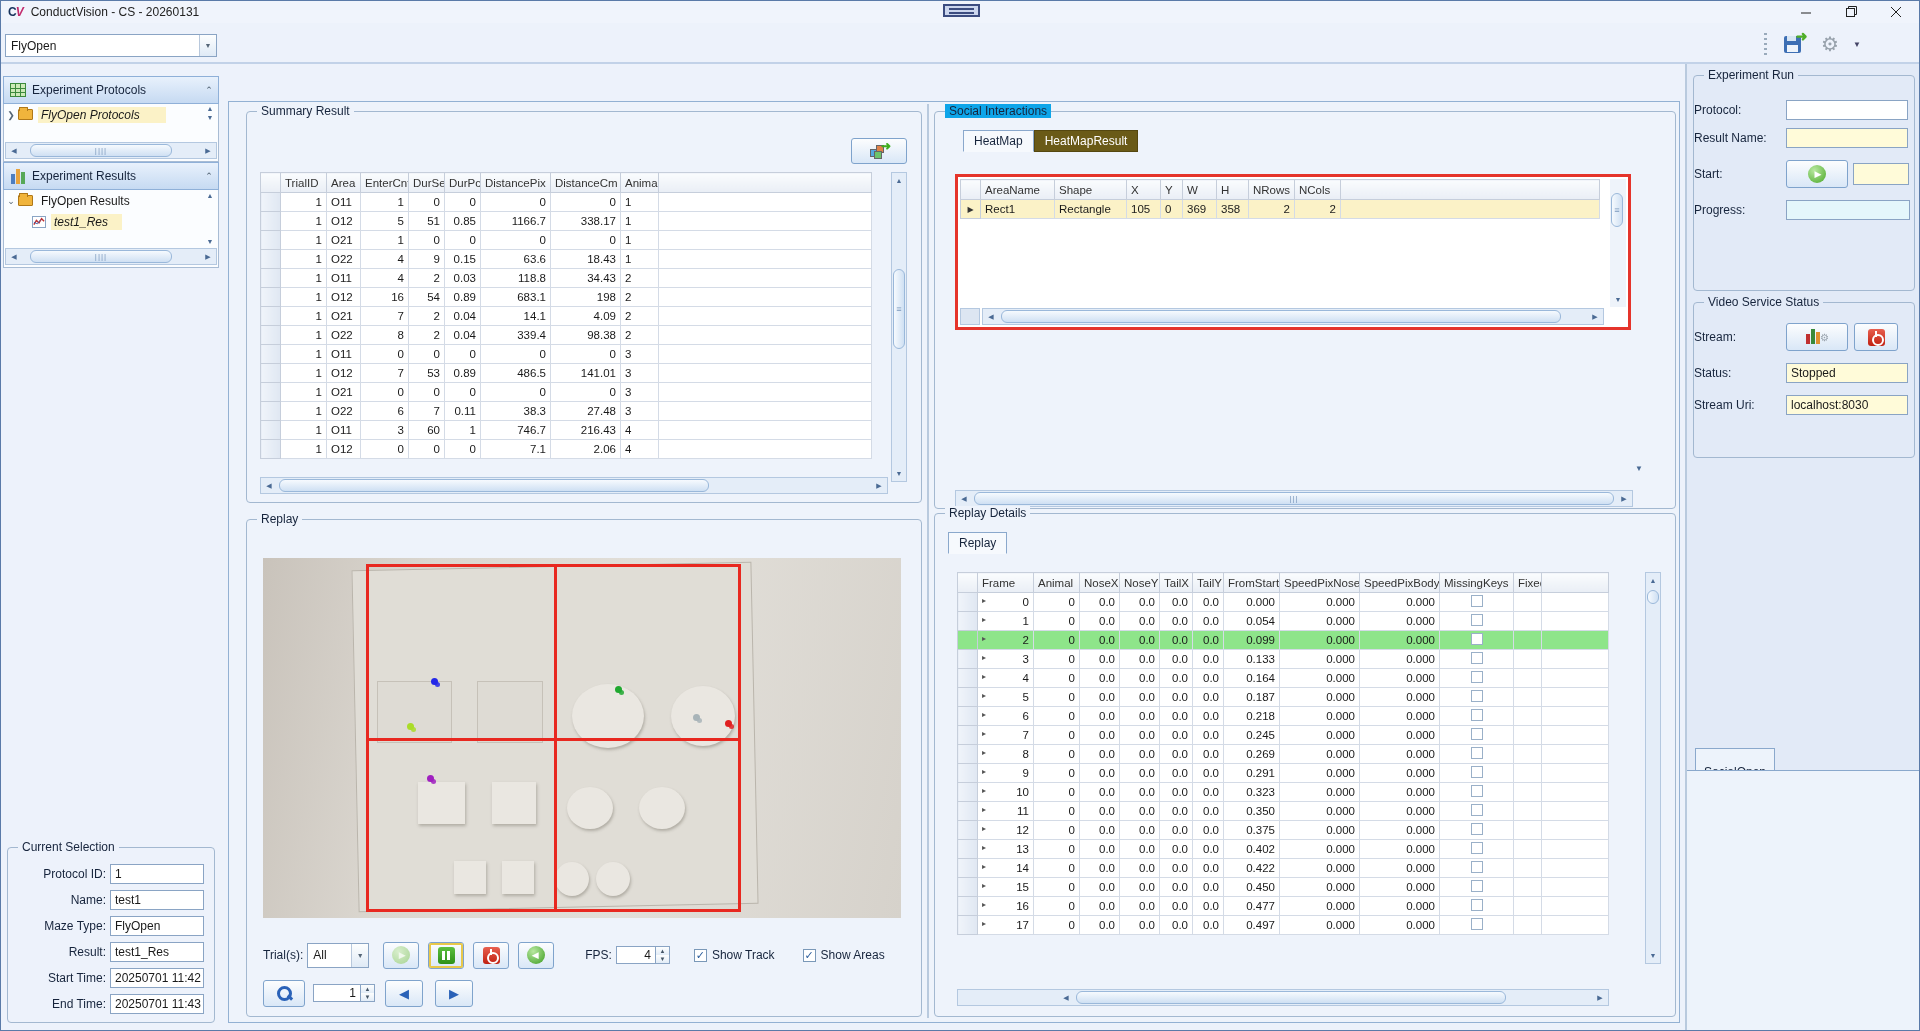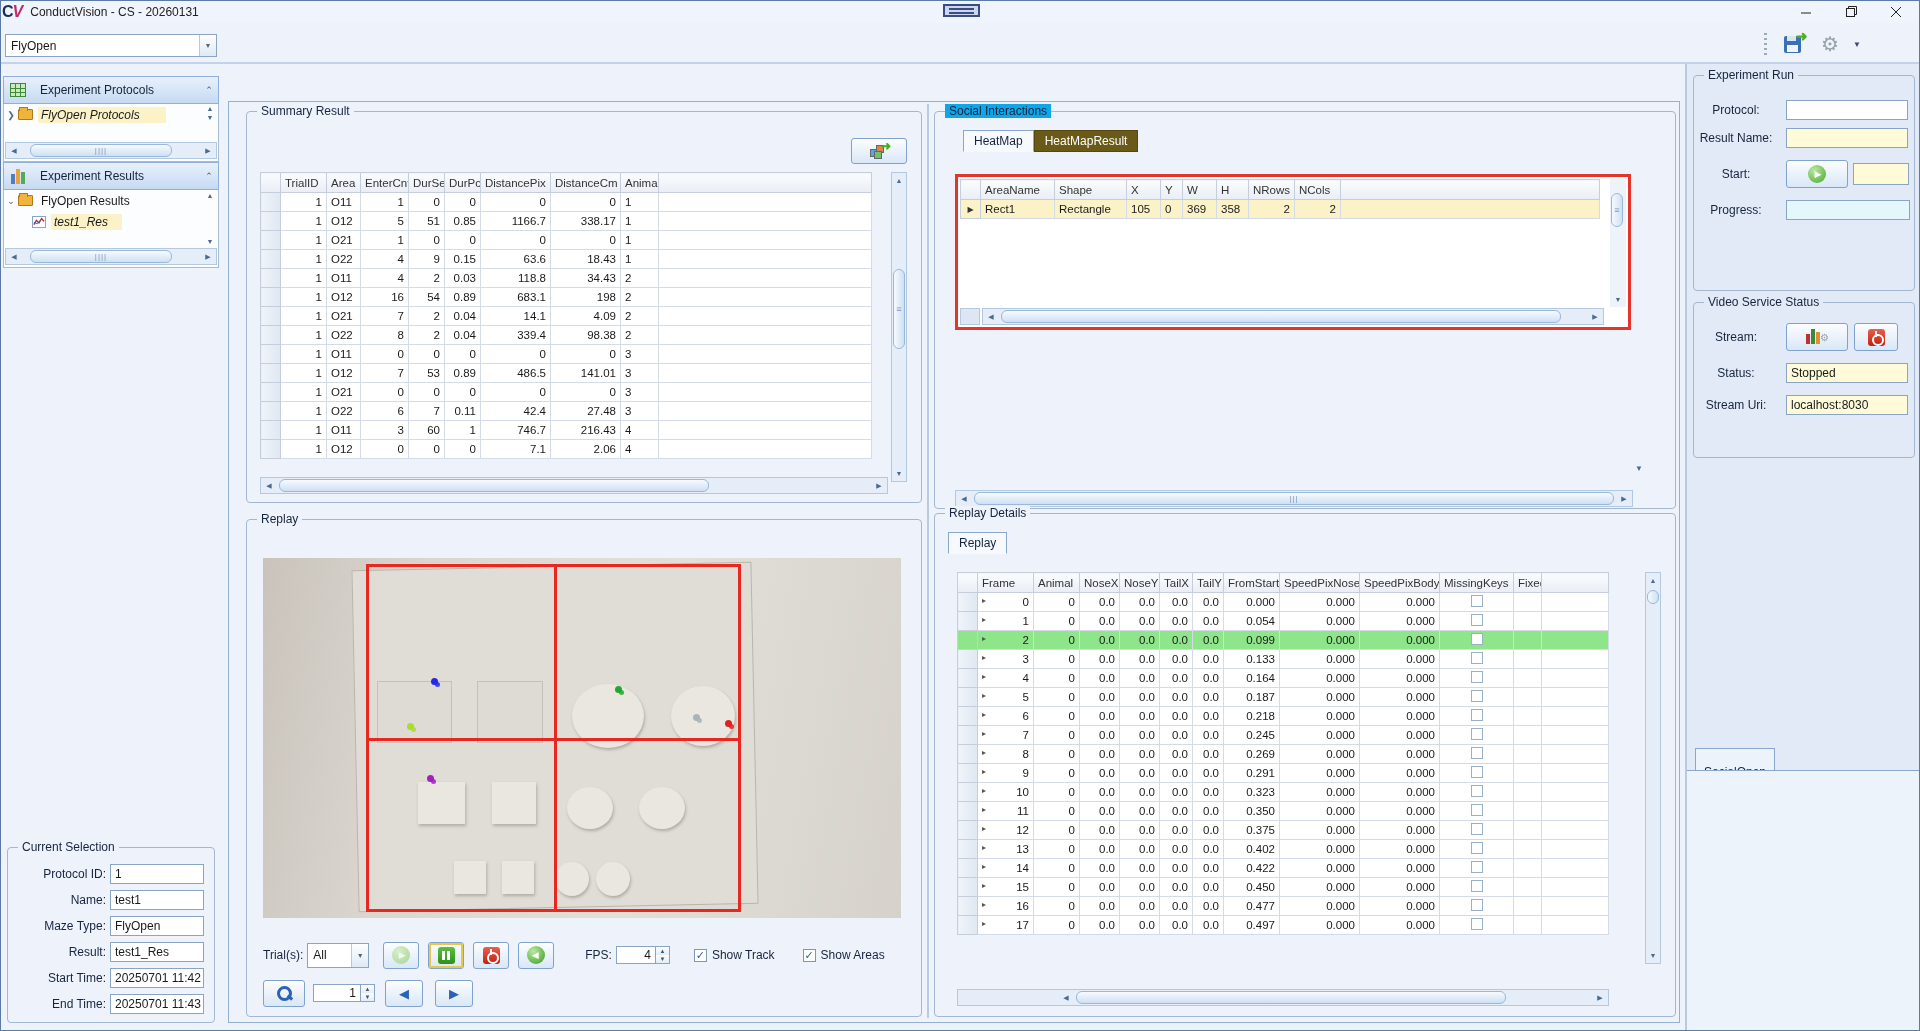--- a/index.html
+++ b/index.html
@@ -1,21 +1,21 @@
 <!DOCTYPE html>
 <html><head>
 <meta charset="utf-8">
 <style>
   * { margin:0; padding:0; box-sizing:border-box; }
   html,body { width:1920px; height:1031px; font-family:"Liberation Sans",sans-serif; font-size:12px; color:#1a1a1a; }
   #root { position:relative; width:1920px; height:1031px; background:#edf2fb; border:1px solid #5a7aa8; overflow:hidden; }
 
   
   #titlebar { position:absolute; left:0; top:0; width:100%; height:22px; background:#f0f4fc; display:flex; align-items:center; }
-  #app-logo { font-weight:bold; font-size:16px; margin-left:1px; letter-spacing:-1px; }
+  #app-logo { font-weight:bold; font-size:12px; margin-left:7px; letter-spacing:-1px; }
   #app-logo .c1 { color:#16325c; } #app-logo .c2 { color:#c22a6c; font-style:italic; }
   #title-text { margin-left:8px; color:#222; }
   #center-widget { position:absolute; left:942px; top:3px; width:37px; height:13px; background:#ccd6ee; border:2px solid #3c4c80; }
   #center-widget i { display:block; height:2px; background:#3c4c80; margin:2px 4px 0 4px; }
   #win-controls { position:absolute; right:0; top:0; height:22px; display:flex; }
   .winbtn { width:45px; height:22px; display:flex; align-items:center; justify-content:center; color:#222; font-size:12px; }
   .winbtn svg { display:block; }
 
   
   #toolbar-row { position:absolute; left:0; top:22px; width:100%; height:41px; background:#edf2fb; border-bottom:2px solid #c2d2e8; }
@@ -52,21 +52,21 @@
   .sbh .sarrow { width:16px; height:100%; display:flex; align-items:center; justify-content:center; font-size:7px; color:#4a6a94; }
   .sbh .strack { flex:1; height:100%; position:relative; }
   .sbh .sthumb { position:absolute; top:1px; height:13px; background:linear-gradient(#f6fafe,#cfe0f3); border:1px solid #9ab8da; border-radius:6px; display:flex; align-items:center; justify-content:center; color:#7a98bc; font-size:8px; letter-spacing:1px; }
   .sbv { position:absolute; width:16px; background:#e4edf8; border:1px solid #b4c8e0; }
   .sbv .sarrow { position:absolute; left:0; width:100%; height:15px; display:flex; align-items:center; justify-content:center; font-size:7px; color:#4a6a94; }
   .sbv .sthumb { position:absolute; left:1px; width:12px; background:linear-gradient(90deg,#f6fafe,#cfe0f3); border:1px solid #9ab8da; border-radius:6px; display:flex; align-items:center; justify-content:center; color:#7a98bc; font-size:9px; }
 
   
   #sidebar { position:absolute; left:0; top:63px; width:220px; bottom:0; background:#edf2fb; }
   .panel-hdr { position:absolute; left:2px; width:216px; height:28px; border:1px solid #8fb0d8; background:linear-gradient(#e8f1fc,#c6daf2); display:flex; align-items:center; }
-  .panel-hdr .htxt { flex:1; margin-left:14px; color:#16243c; }
+  .panel-hdr .htxt { flex:1; margin-left:6px; color:#16243c; }
   .panel-hdr .collapse { width:18px; color:#456; font-size:9px; text-align:center; }
   .icon-grid { width:16px; height:14px; margin-left:6px; border:1px solid #3c8a3c; background:
     linear-gradient(#fff,#fff) , #bfe3a8; background:#cdeab8; position:relative; }
   .icon-grid:before { content:""; position:absolute; inset:0;
     background:linear-gradient(90deg,transparent 4px,#3c8a3c 4px 5px,transparent 5px 9px,#3c8a3c 9px 10px,transparent 10px),
                linear-gradient(transparent 4px,#3c8a3c 4px 5px,transparent 5px 8px,#3c8a3c 8px 9px,transparent 9px); }
   .icon-bars { width:16px; height:16px; margin-left:6px; position:relative; }
   .icon-bars i { position:absolute; bottom:0; width:4px; }
   .icon-bars i:nth-child(1){ left:1px; height:10px; background:#4d7ec0; }
   .icon-bars i:nth-child(2){ left:6px; height:15px; background:#e8a33c; }
@@ -179,21 +179,21 @@
   #details-table td .exp { float:left; color:#555; font-size:8px; }
   #details-vsb { right:14px; top:58px; height:392px; }
   #details-hsb { left:22px; bottom:10px; width:652px; }
   .chk-empty { width:12px; height:12px; border:1px solid #9ab0c8; background:#fff; display:inline-block; }
 
   
   #rightbar { position:absolute; left:1684px; top:63px; width:236px; bottom:0; background:#e2eaf7; border-left:2px solid #b9cade; }
   #exp-run { left:6px; top:11px; width:222px; height:216px; background:#e2eaf7; }
   #exp-run .glabel,#vss .glabel { background:#e2eaf7; }
   .rb-row { position:absolute; display:flex; align-items:center; width:100%; }
-  .rb-row .lbl { width:92px; text-align:center; padding-right:8px; }
+  .rb-row .lbl { width:92px; text-align:left; padding-right:8px; }
   #vss { left:6px; top:238px; width:222px; height:156px; background:#e2eaf7; }
   #socialopen-line { position:absolute; left:0px; top:706px; width:236px; border-top:1px solid #8aa8cc; }
   #socialopen-tab { position:absolute; left:8px; top:684px; border:1px solid #8aa8cc; border-bottom:none; background:#edf3fb; padding:16px 8px; color:#16243c; }
   #socialopen-body { position:absolute; left:0; top:707px; width:236px; bottom:0; background:#edf3fb; }
 </style>
 </head>
 <body>
 
 <div id="root">
 
@@ -508,21 +508,21 @@
             <td class="left">3</td>
             <td></td>
           </tr>
           <tr>
             <td class="rowhdr"></td>
             <td>1</td>
             <td class="left">O22</td>
             <td>6</td>
             <td>7</td>
             <td>0.11</td>
-            <td>42.4</td>
+            <td>38.3</td>
             <td>27.48</td>
             <td class="left">3</td>
             <td></td>
           </tr>
           <tr>
             <td class="rowhdr"></td>
             <td>1</td>
             <td class="left">O11</td>
             <td>3</td>
             <td>60</td>

